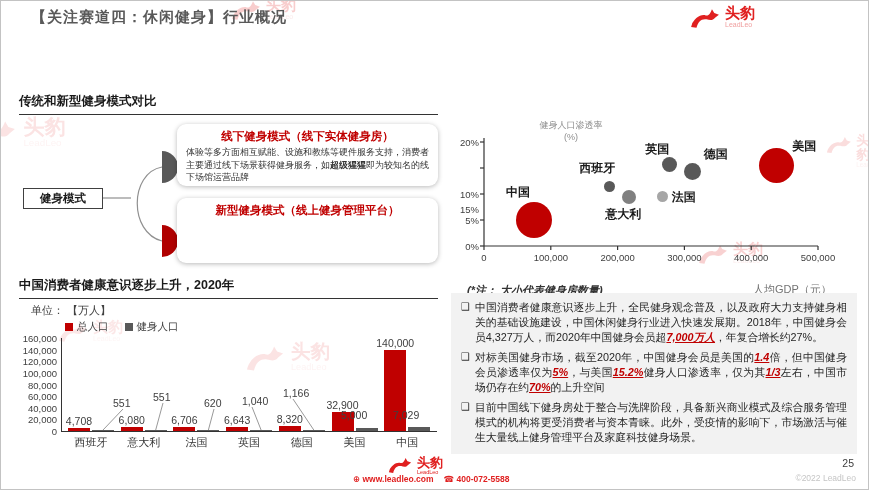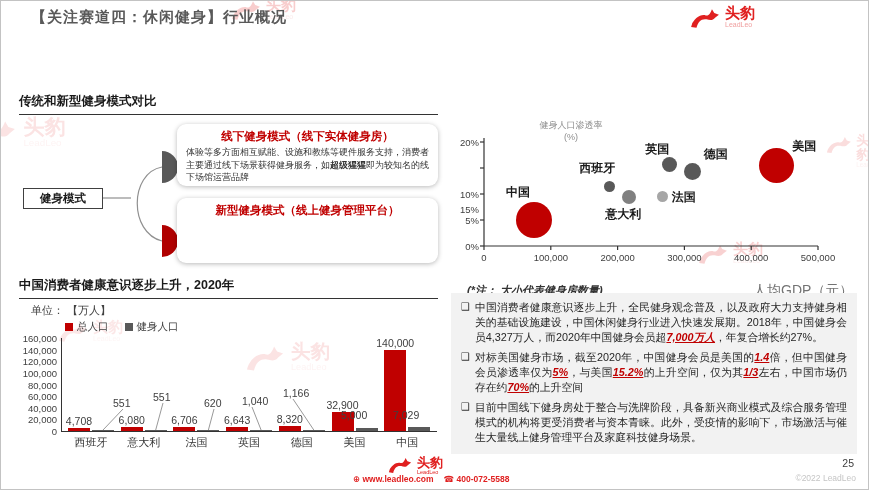--- a/index.html
+++ b/index.html
@@ -33,21 +33,21 @@
   .bubble { position:absolute; border-radius:50%; }
   .bubble-label { position:absolute; font-size:12px; font-weight:bold; color:#1a1a1a; white-space:nowrap; }
   .axis-line { position:absolute; background:#333; }
 
   .unit-label { left:30px; top:302px; font-size:11px; color:#404040; }
   .legend { left:32px; top:319px; display:flex; gap:16px; align-items:center;margin-left:32px; }
   .legend-item { display:flex; align-items:center; gap:4px; font-size:10.5px; color:#404040; }
   .legend-swatch { width:8px; height:8px; display:inline-block; }
 
   .note { left:466px; top:282px; font-size:11px; font-weight:bold; font-style:italic; color:#333; }
-  .xlabel { left:752px; top:281px; font-size:14px; color:#737373; }
+  .xlabel { left:752px; top:281px; font-size:11px; color:#737373; }
   .y-title { position:absolute; left:70px; top:6px; width:100px; text-align:center;
              font-size:9px; color:#8c8c8c; line-height:12px; }
 
   .insight-box { left:450px; top:292px; width:406px; height:161px; background:#F2F2F2; padding:7px 10px 4px; }
   .bullet { display:flex; margin-bottom:5px; }
   .bullet-marker { width:14px; font-size:10px; color:#333; flex:none; padding-top:1px; }
   .bullet-text { font-size:10.8px; line-height:15px; color:#262626; text-align:justify; }
   .hl { color:#C00000; font-weight:bold; font-style:italic; text-decoration:underline; }
 
   .source { left:18px; top:458px; font-size:10.5px; color:#404040; }
@@ -272,21 +272,21 @@
   <div class="abs note">(*注：  大小代表健身房数量)</div>
   <div class="abs xlabel">人均GDP（元）</div>
 
   <div class="abs insight-box">
     <div class="bullet">
       <span class="bullet-marker">❑</span>
       <span class="bullet-text"><span>中国消费者健康意识逐步上升，全民健身观念普及，以及政府大力支持健身相关的基础设施建设，中国休闲健身行业进入快速发展期。2018年，中国健身会员4,327万人，而2020年中国健身会员超</span><span class="hl">7,000万人</span><span>，年复合增长约27%。</span></span>
     </div>
     <div class="bullet">
       <span class="bullet-marker">❑</span>
-      <span class="bullet-text"><span>对标美国健身市场，截至2020年，中国健身会员是美国的</span><span class="hl">1.4</span><span>倍，但中国健身会员渗透率仅为</span><span class="hl">5%</span><span>，与美国</span><span class="hl">15.2%</span><span>的上升空间，仅为其</span><span class="hl">1/3</span><span>左右，中国市场仍存在约</span><span class="hl">70%</span><span>的上升空间</span></span>
+      <span class="bullet-text"><span>对标美国健身市场，截至2020年，中国健身会员是美国的</span><span class="hl">1.4</span><span>倍，但中国健身会员渗透率仅为</span><span class="hl">5%</span><span>，与美国</span><span class="hl">15.2%</span><span>健身人口渗透率，仅为其</span><span class="hl">1/3</span><span>左右，中国市场仍存在约</span><span class="hl">70%</span><span>的上升空间</span></span>
     </div>
     <div class="bullet">
       <span class="bullet-marker">❑</span>
       <span class="bullet-text"><span>目前中国线下健身房处于整合与洗牌阶段，具备新兴商业模式及综合服务管理模式的机构将更受消费者与资本青睐。此外，受疫情的影响下，市场激活与催生大量线上健身管理平台及家庭科技健身场景。</span></span>
     </div>
   </div>
 
   <div class="abs footer-logo">
     <svg class="wm-cat" viewBox="0 0 44 34">
         <path d="M4 28 C7 16 17 11 23 13 C27 14 29 10 31 5 L34 10 L40 12 L35 16 C32 20 28 19 24 18 C17 17 13 21 11 29 Z"></path>

